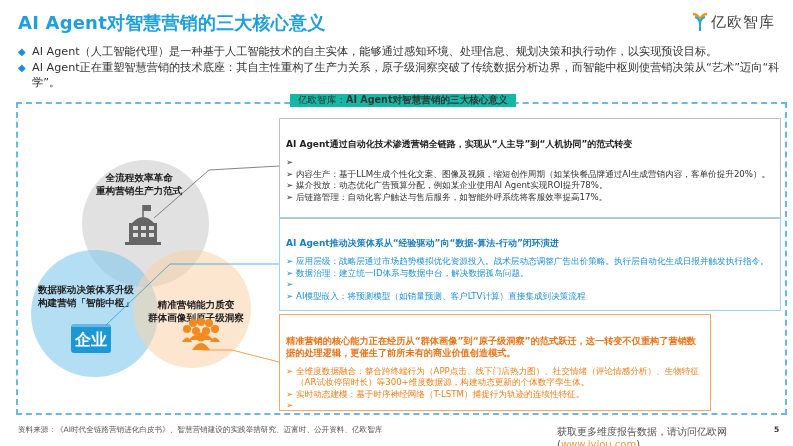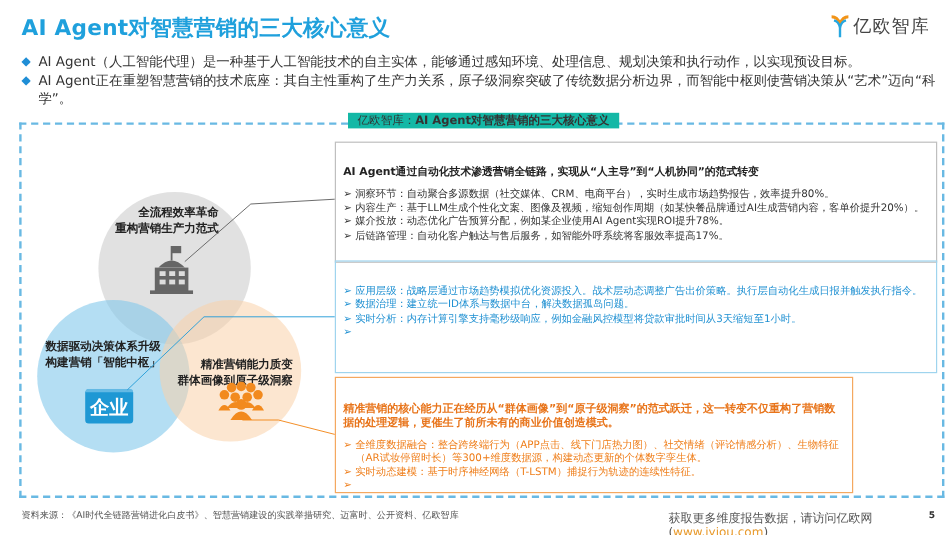--- a/index.html
+++ b/index.html
@@ -11,21 +11,21 @@
   .bullets { position:absolute; left:18px; top:44px; width:770px; font-size:11.2px; line-height:15px; color:#333; }
   .bullet { display:flex; margin-bottom:1px; }
   .bullet .dia { color:#1f8ed6; font-size:10px; width:14px; flex:0 0 14px; line-height:15px; }
   .frame { position:absolute; left:16px; top:102px; width:771px; height:313px; border:2px dashed #69b9e3; box-sizing:border-box; }
   .frame-title { position:absolute; left:290px; top:94px; background:#14b8a6; padding:0 8px; font-size:9.6px; color:#333; }
   .frame-title b { font-weight:bold; }
   .circle { position:absolute; border-radius:50%; }
   .c-gray { left:82px; top:160px; width:127px; height:127px; background:rgba(200,200,200,0.55); }
   .c-blue { left:31px; top:250px; width:127px; height:127px; background:rgba(130,200,235,0.6); }
   .c-orange { left:133px; top:250px; width:118px; height:118px; background:rgba(250,210,170,0.55); }
-  .clabel { position:absolute; font-size:9.6px; font-weight:bold; color:#222; text-align:right; line-height:13px; white-space:nowrap; }
+  .clabel { position:absolute; font-size:9.6px; font-weight:bold; color:#222; text-align:center; line-height:13px; white-space:nowrap; }
   .box { position:absolute; box-sizing:border-box; font-size:8.6px; line-height:11.4px; padding:20px 6px; }
   .box .head { font-weight:bold; font-size:9px; margin-bottom:7px; }
   .box .item { display:flex; }
   .box .item .arr { flex:0 0 10px; }
   .box1 { left:279px; top:118px; width:502px; height:101px; border:1.5px solid #bfbfbf; color:#333; }
   .box1 .head { color:#222; }
   .box2 { left:279px; top:217px; width:502px; height:94px; border:1.5px solid #9fd4ee; color:#1f90d2; }
   .box2 .head { color:#1a7fbd; }
   .box3 { left:279px; top:314px; width:432px; height:97px; border:1.5px solid #f4a860; color:#ef7e1a; }
   .box3 .head { color:#e8741a; font-size:9.2px; line-height:12px; }
@@ -125,51 +125,51 @@
 <svg class="lines" width="793" height="446">
   <polyline points="154,218 209,170 279,166" fill="none" stroke="#666" stroke-width="0.8"></polyline>
   <polyline points="106,325 170,264 279,264" fill="none" stroke="#2a9fd8" stroke-width="0.8"></polyline>
   <polyline points="202,350 232,350 279,362" fill="none" stroke="#f28a1e" stroke-width="0.8"></polyline>
 </svg>
 
 <div class="box box1">
   <div class="head">AI Agent通过自动化技术渗透营销全链路，实现从“人主导”到“人机协同”的范式转变</div>
   <div class="item">
       <span class="arr">➢</span>
-      <span>洞察环节：自动聚合多源数据（社交媒体、CRM、电商平台），实时生成市场趋势报告，效率提升80%。</span>
     </div>
   <div class="item">
       <span class="arr">➢</span>
       <span>内容生产：基于LLM生成个性化文案、图像及视频，缩短创作周期（如某快餐品牌通过AI生成营销内容，客单价提升20%）。</span>
     </div>
   <div class="item">
       <span class="arr">➢</span>
       <span>媒介投放：动态优化广告预算分配，例如某企业使用AI Agent实现ROI提升78%。</span>
     </div>
   <div class="item">
       <span class="arr">➢</span>
       <span>后链路管理：自动化客户触达与售后服务，如智能外呼系统将客服效率提高17%。</span>
     </div>
 </div>
 
 <div class="box box2">
+  <div class="head">AI Agent推动决策体系从“经验驱动”向“数据-算法-行动”闭环演进</div>
   <div class="item">
       <span class="arr">➢</span>
       <span>应用层级：战略层通过市场趋势模拟优化资源投入。战术层动态调整广告出价策略。执行层自动化生成日报并触发执行指令。</span>
     </div>
   <div class="item">
       <span class="arr">➢</span>
       <span>数据治理：建立统一ID体系与数据中台，解决数据孤岛问题。</span>
     </div>
   <div class="item">
       <span class="arr">➢</span>
-      <span>实时分析：内存计算引擎支持毫秒级响应，例如金融风控模型将贷款审批时间从3天缩短至1小时。</span>
     </div>
   <div class="item">
       <span class="arr">➢</span>
+      <span>AI模型嵌入：将预测模型（如销量预测、客户LTV计算）直接集成到决策流程</span>
     </div>
 </div>
 
 <div class="box box3">
   <div class="head">精准营销的核心能力正在经历从“群体画像”到“原子级洞察”的范式跃迁，这一转变不仅重构了营销数据的处理逻辑，更催生了前所未有的商业价值创造模式。</div>
   <div class="item">
       <span class="arr">➢</span>
       <span>全维度数据融合：整合跨终端行为（APP点击、线下门店热力图）、社交情绪（评论情感分析）、生物特征（AR试妆停留时长）等300+维度数据源，构建动态更新的个体数字孪生体。</span>
     </div>
   <div class="item">

